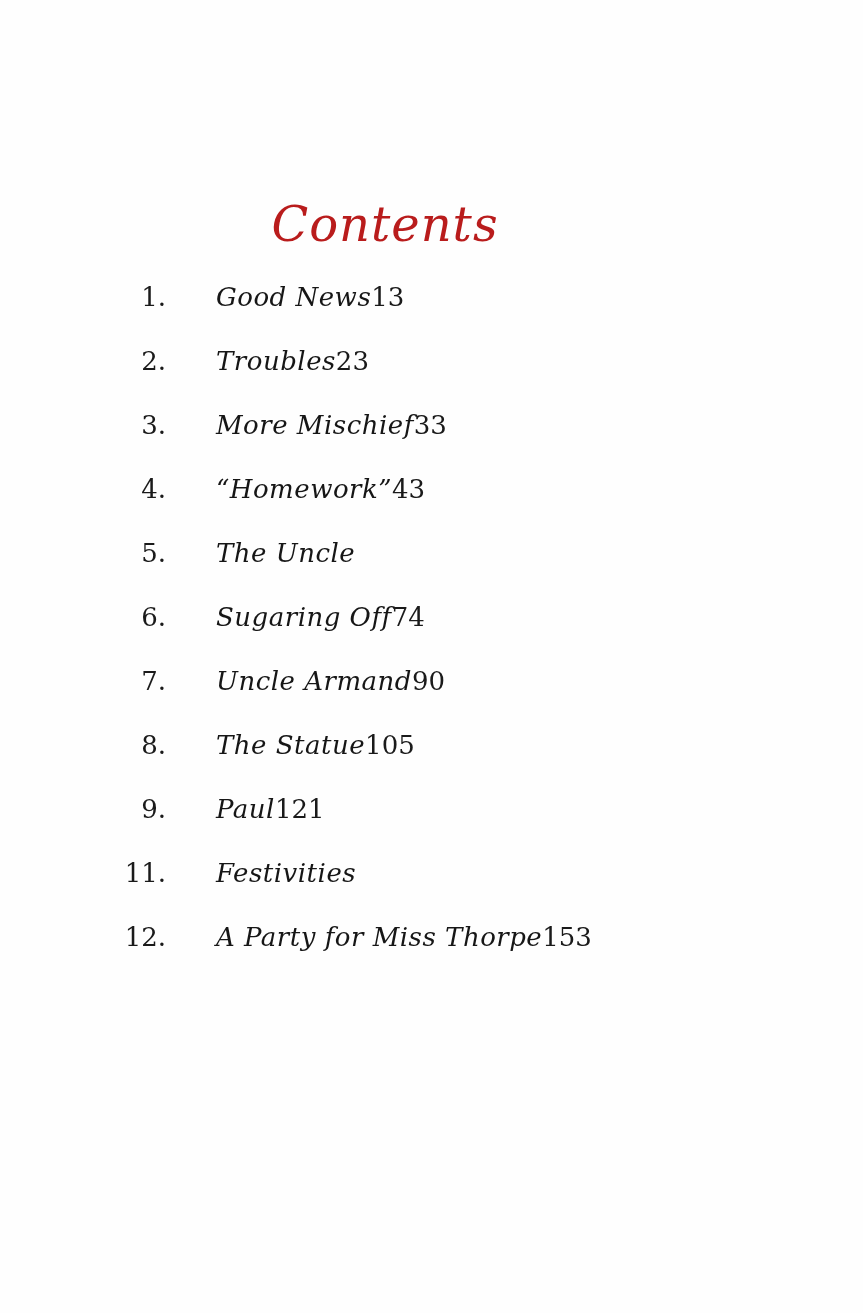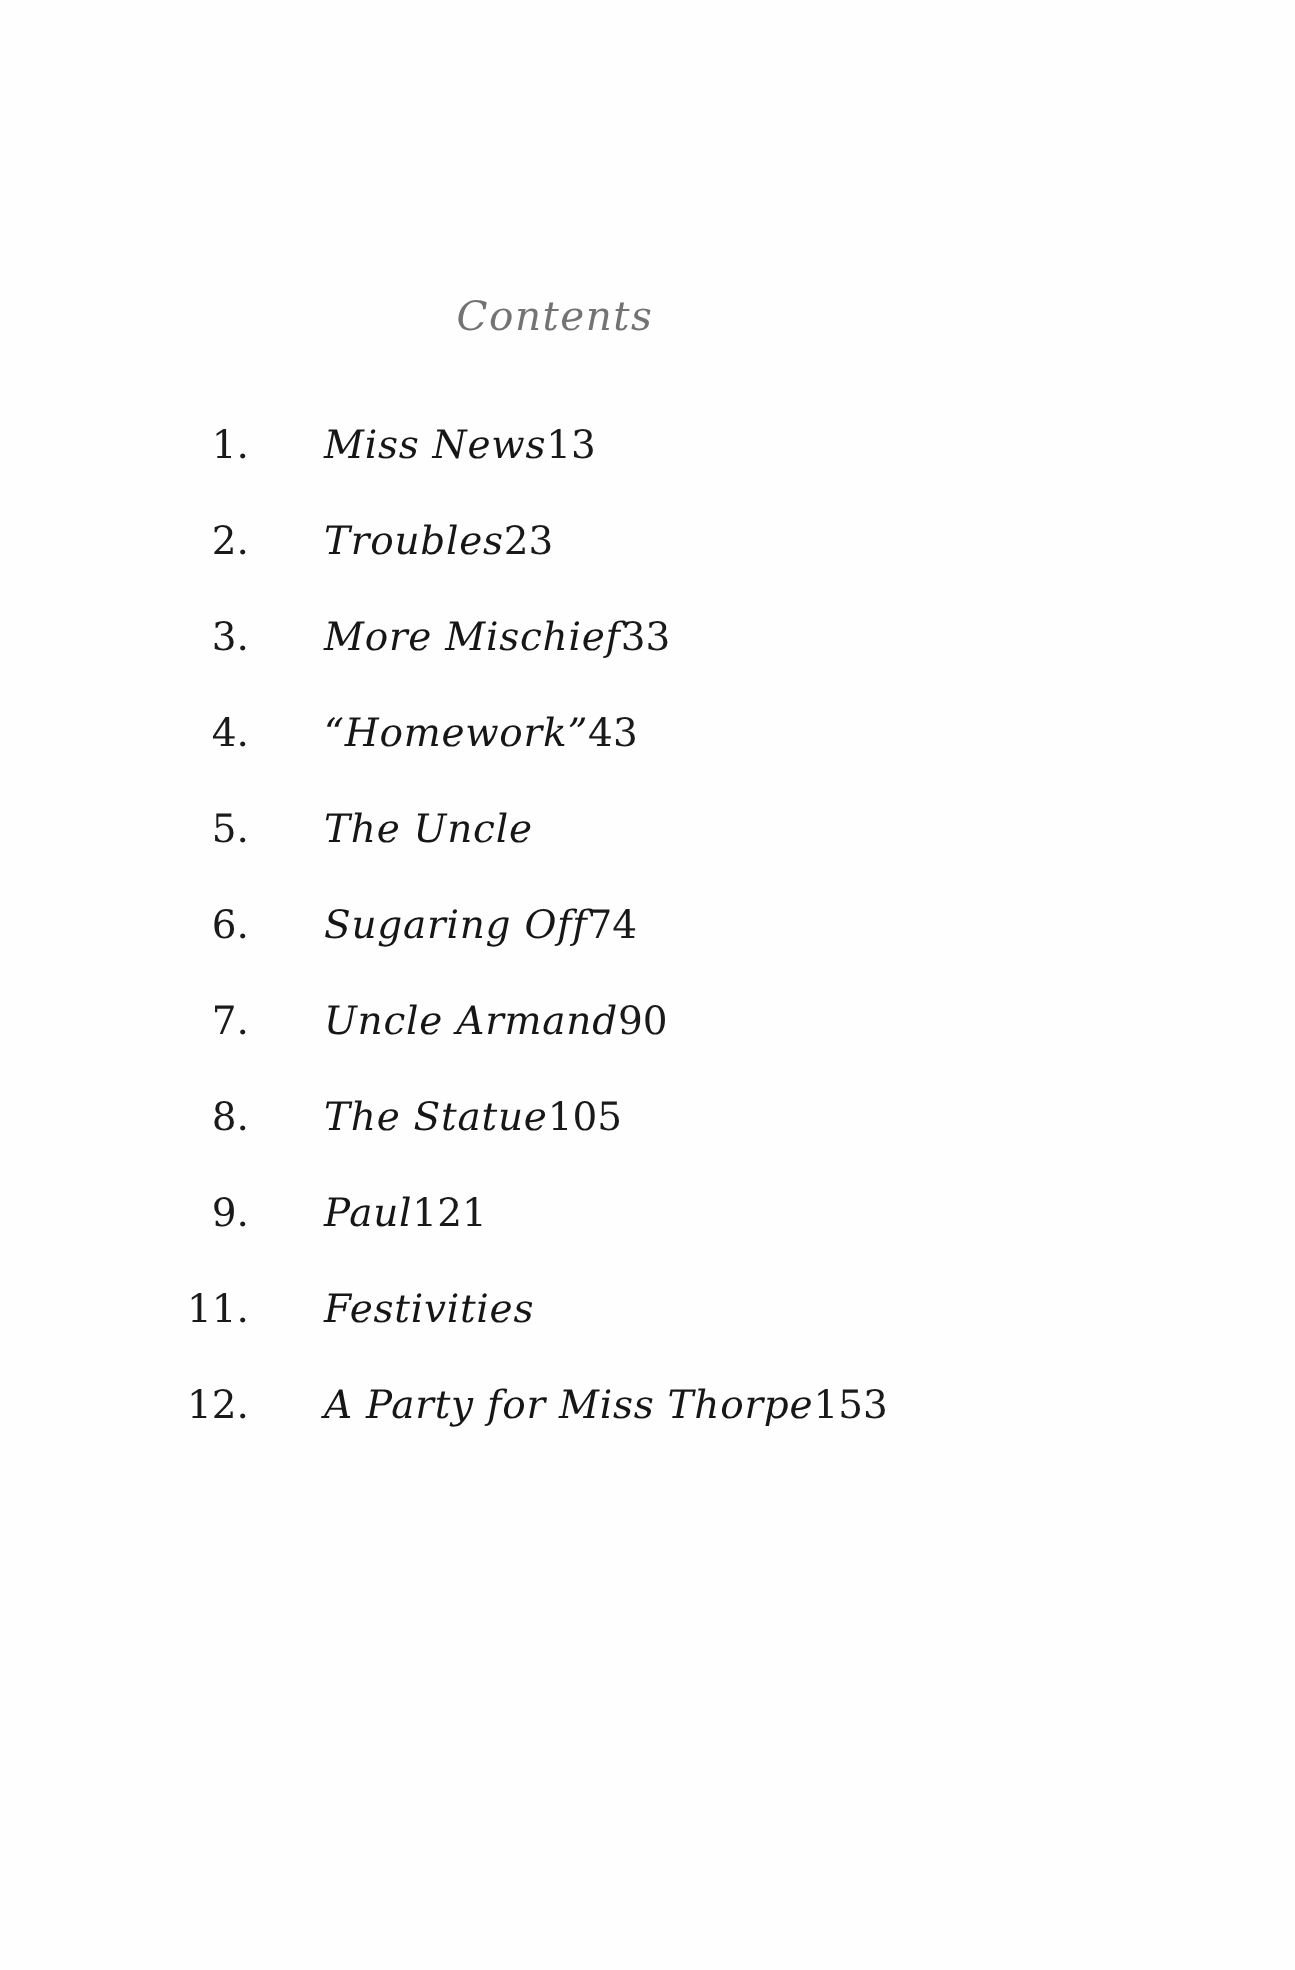--- a/index.html
+++ b/index.html
@@ -15,24 +15,25 @@
     color: #1c1c1c;
     font-family: "DejaVu Serif", serif;
     overflow: hidden;
   }
   .toc-title {
     position: absolute;
     top: 196px;
     left: 0;
     width: 740px;              
     text-align: center;
-    font-size: 27px;
+    font-size: 48px;
     font-style: italic;
     letter-spacing: 1px;
-    color: #737373;
+    color: #b91c1c;
+    padding-left: 15px;
   }
   .toc-list {
     position: absolute;
     top: 265px;
     left: 0;
     width: 740px;
   }
   .toc-row {
     display: flex;
     align-items: center;
@@ -61,21 +62,21 @@
 </style>
 </head>
 <body>
 
 <div class="page">
   <div class="toc-title">Contents</div>
 
   <div class="toc-list">
       <div class="toc-row">
         <span class="toc-num">1.</span>
-        <span class="toc-chapter">Miss News</span>
+        <span class="toc-chapter">Good News</span>
         <span class="toc-page">13</span>
       </div>
       <div class="toc-row">
         <span class="toc-num">2.</span>
         <span class="toc-chapter">Troubles</span>
         <span class="toc-page">23</span>
       </div>
       <div class="toc-row">
         <span class="toc-num">3.</span>
         <span class="toc-chapter">More Mischief</span>

